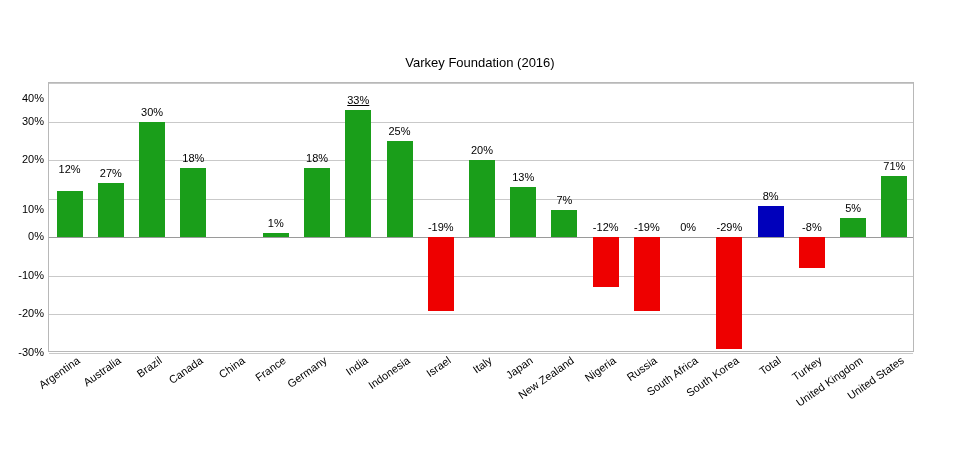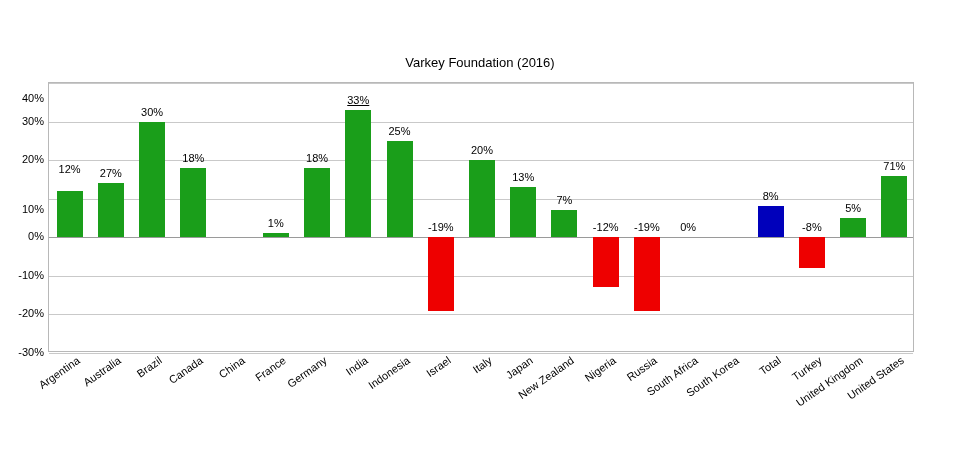--- a/index.html
+++ b/index.html
@@ -185,20 +185,24 @@
           <div class="bar" style="height: 50.1429px; top: 154.286px; background: rgb(238, 0, 0);"></div>
           <div class="bar-label" style="top: 138.286px;">-12%</div>
         </div>
         <div class="bar-slot" style="left: 577.333px; width: 41.2381px;">
           <div class="bar" style="height: 73.2857px; top: 154.286px; background: rgb(238, 0, 0);"></div>
           <div class="bar-label" style="top: 138.286px;">-19%</div>
         </div>
         <div class="bar-slot" style="left: 618.571px; width: 41.2381px;">
           <div class="bar" style="height: 0px; top: 154.286px; background: rgb(26, 158, 26);"></div>
           <div class="bar-label" style="top: 138.286px;">0%</div>
+        </div>
+        <div class="bar-slot" style="left: 659.81px; width: 41.2381px;">
+          <div class="bar" style="height: 111.857px; top: 154.286px; background: rgb(238, 0, 0);"></div>
+          <div class="bar-label" style="top: 138.286px;">-29%</div>
         </div>
         <div class="bar-slot" style="left: 701.048px; width: 41.2381px;">
           <div class="bar" style="height: 30.8571px; top: 123.429px; background: rgb(0, 0, 187);"></div>
           <div class="bar-label" style="top: 107.429px;">8%</div>
         </div>
         <div class="bar-slot" style="left: 742.286px; width: 41.2381px;">
           <div class="bar" style="height: 30.8571px; top: 154.286px; background: rgb(238, 0, 0);"></div>
           <div class="bar-label" style="top: 138.286px;">-8%</div>
         </div>
         <div class="bar-slot" style="left: 783.524px; width: 41.2381px;">

